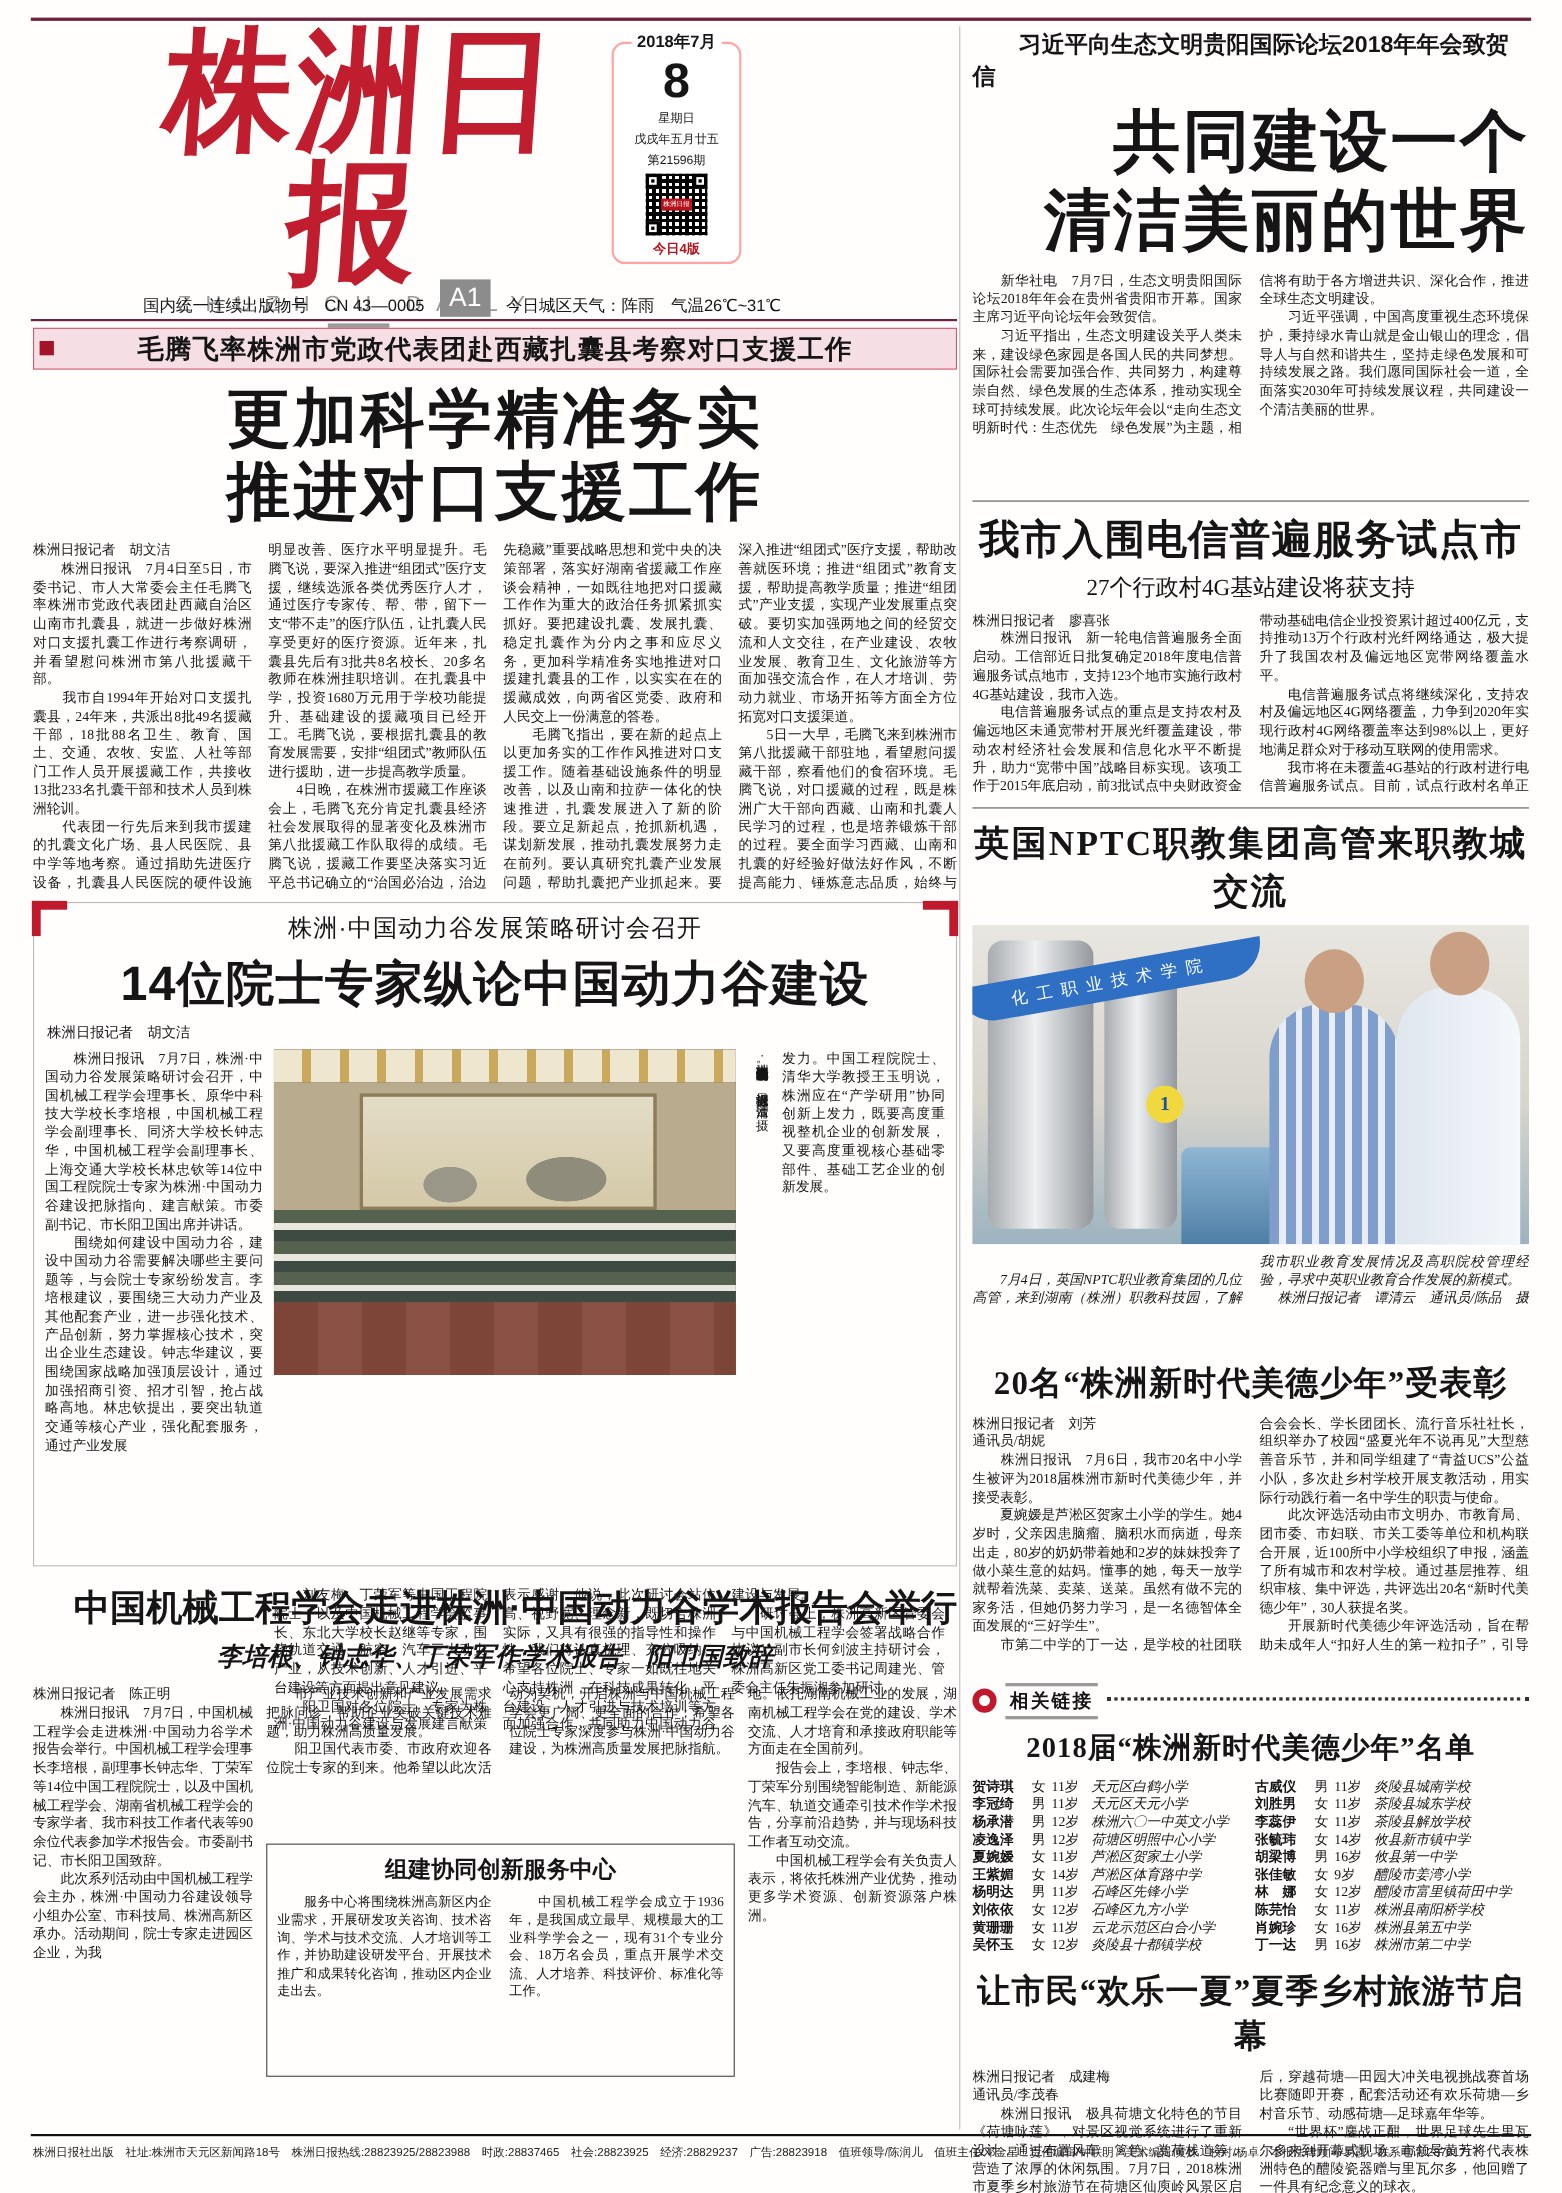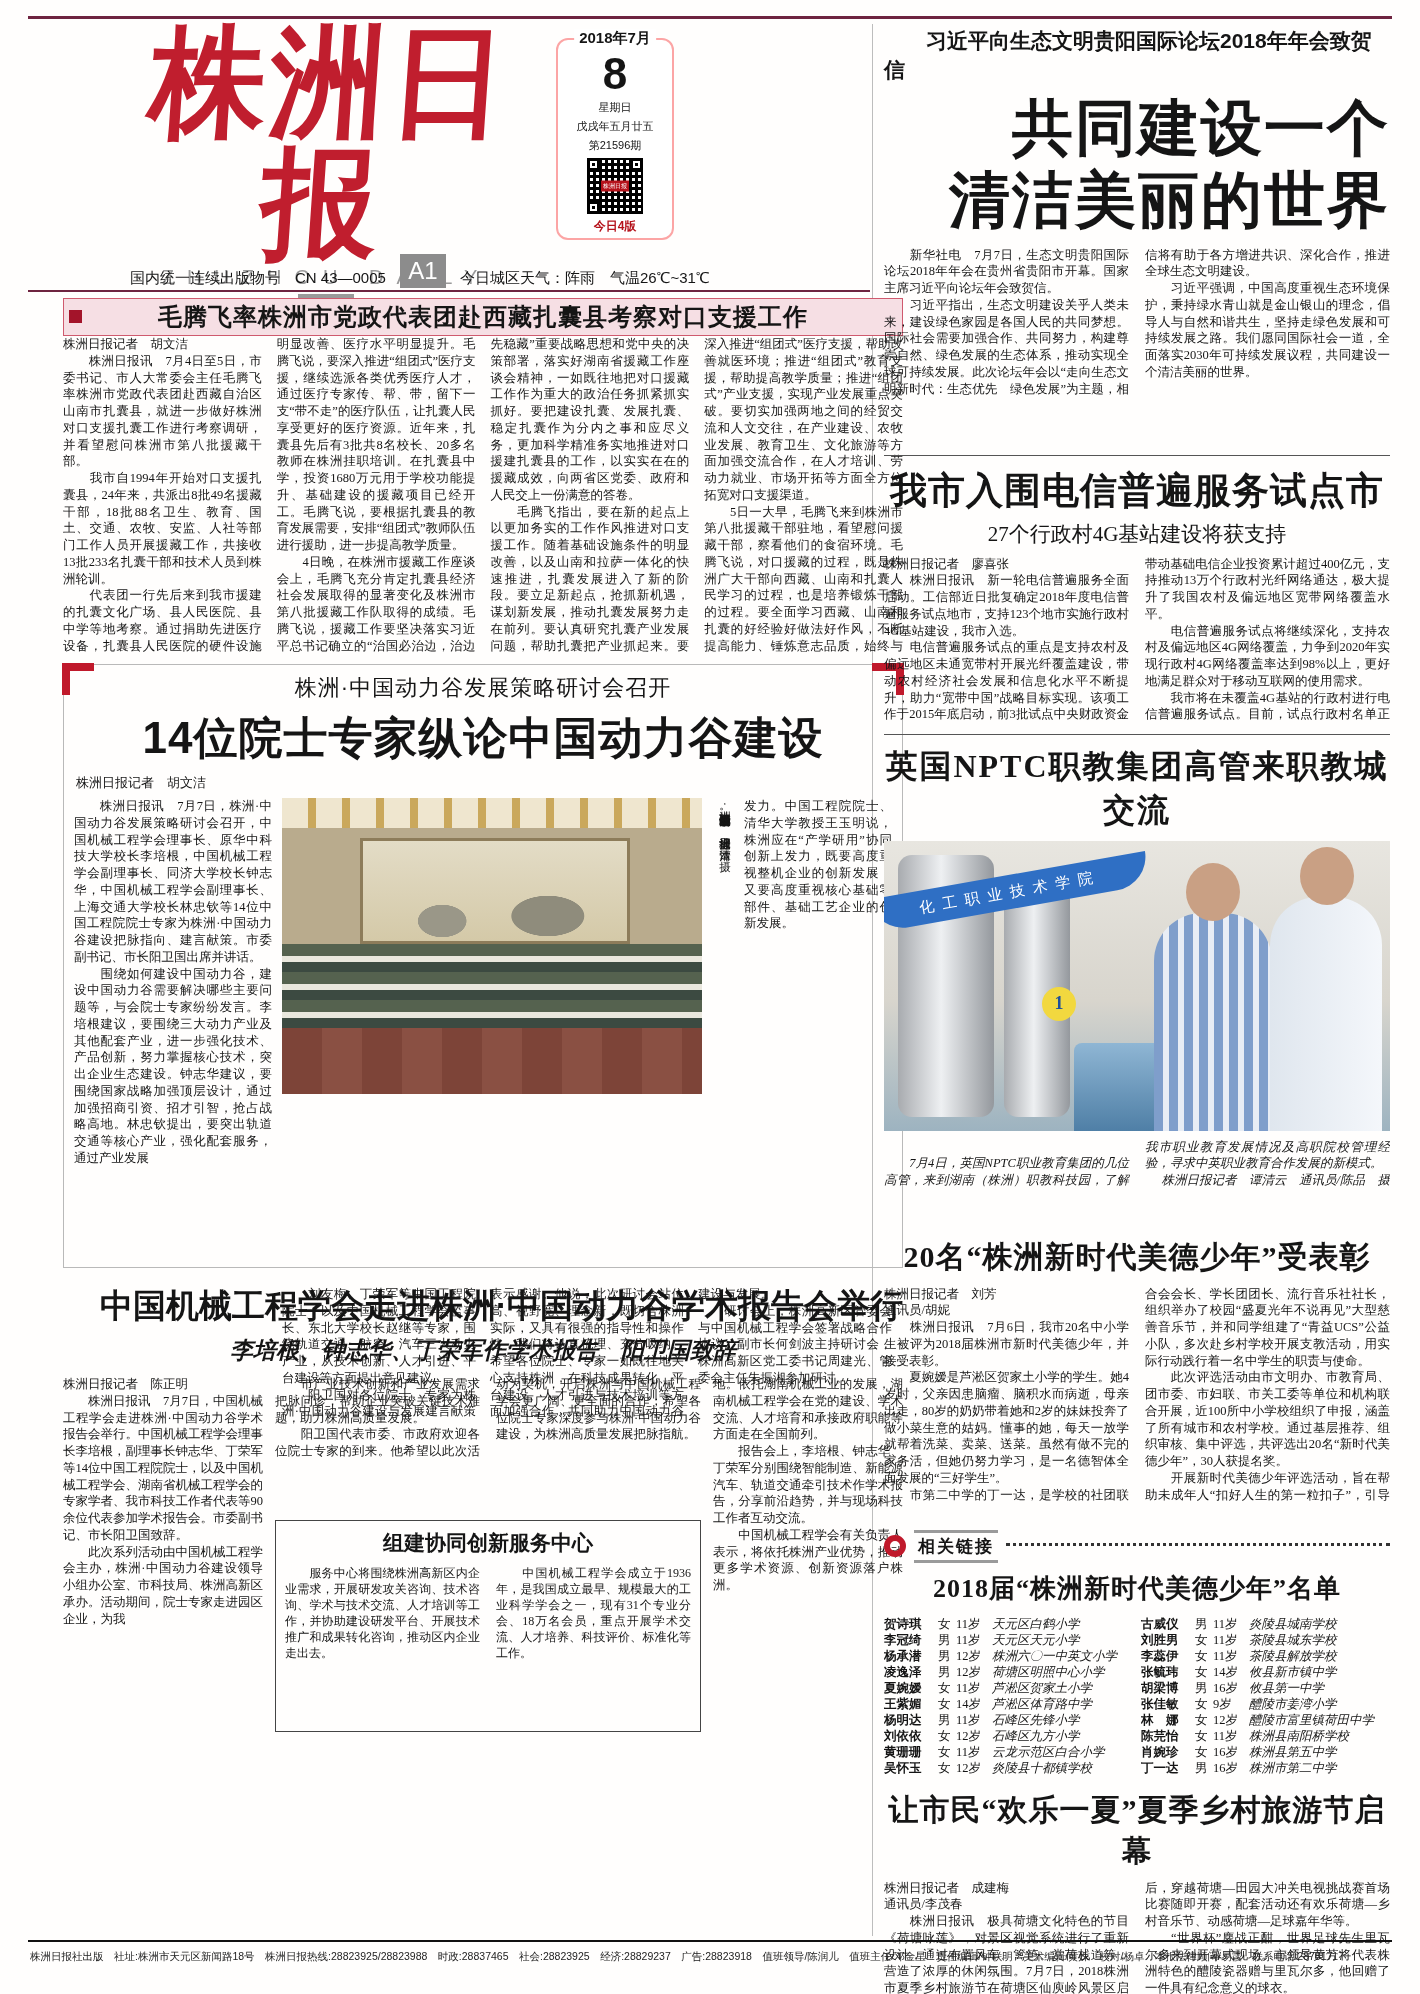--- a/index.html
+++ b/index.html
@@ -38,21 +38,21 @@
   .qr .qlabel{position:absolute;left:50%;top:50%;transform:translate(-50%,-50%);background:#b5121b;color:#fff;
       font-size:6px;padding:1px 2px;white-space:nowrap;}
   .date-ed{font-size:12px;color:#b5121b;margin-top:4px;font-weight:bold;}
 
   .vline{position:absolute;left:872px;top:24px;width:1px;height:1912px;background:#bdbdbd;}
   .foot-rule{position:absolute;left:28px;right:28px;top:1940px;height:2px;background:#111;}
   .footer-text{position:absolute;left:30px;right:30px;top:1950px;font-size:10.5px;white-space:nowrap;overflow:hidden;
                color:#222;}
 
   
-  .left-col{position:absolute;left:30px;top:298px;width:840px;margin-left:33px;}
+  .left-col{position:absolute;left:30px;top:298px;width:840px;}
   .kicker-bar{position:relative;height:36px;background:#f6dfe4;border:1px solid #cf5a6e;display:flex;
               align-items:center;justify-content:center;font-size:24px;font-weight:bold;letter-spacing:1px;}
   .kicker-bar .sq{position:absolute;left:5px;top:11px;width:13px;height:13px;background:#a3142a;}
   .main-h{font-size:58px;font-weight:900;text-align:center;line-height:1.14;letter-spacing:3px;margin:12px 0 12px;}
   .main-body{height:322px;}
 
   .dlg-box{position:relative;border:1px solid #b9b9b9;margin-top:6px;padding:8px 10px 10px;height:604px;box-sizing:border-box;}
   .cnr{position:absolute;width:24px;height:24px;}
   .cnr.tl{left:-2px;top:-2px;border-left:8px solid #c0192b;border-top:8px solid #c0192b;}
   .cnr.tr{right:-2px;top:-2px;border-right:8px solid #c0192b;border-top:8px solid #c0192b;}
@@ -166,20 +166,22 @@
     </div>
     <div class="date-ed">今日4版</div>
   </div>
 
   <div class="left-col">
 
     <div class="kicker-bar heiti">
       <span class="sq"></span>
       <span>毛腾飞率株洲市党政代表团赴西藏扎囊县考察对口支援工作</span>
     </div>
+    <div class="main-h heiti body-text" style="white-space:pre-line;text-align:center;overflow:visible;">更加科学精准务实
+推进对口支援工作</div>
     <div class="main-body body-text cols4">株洲日报记者　胡文洁
 　　株洲日报讯　7月4日至5日，市委书记、市人大常委会主任毛腾飞率株洲市党政代表团赴西藏自治区山南市扎囊县，就进一步做好株洲对口支援扎囊工作进行考察调研，并看望慰问株洲市第八批援藏干部。
 　　我市自1994年开始对口支援扎囊县，24年来，共派出8批49名援藏干部，18批88名卫生、教育、国土、交通、农牧、安监、人社等部门工作人员开展援藏工作，共接收13批233名扎囊干部和技术人员到株洲轮训。
 　　代表团一行先后来到我市援建的扎囊文化广场、县人民医院、县中学等地考察。通过捐助先进医疗设备，扎囊县人民医院的硬件设施明显改善、医疗水平明显提升。毛腾飞说，要深入推进“组团式”医疗支援，继续选派各类优秀医疗人才，通过医疗专家传、帮、带，留下一支“带不走”的医疗队伍，让扎囊人民享受更好的医疗资源。近年来，扎囊县先后有3批共8名校长、20多名教师在株洲挂职培训。在扎囊县中学，投资1680万元用于学校功能提升、基础建设的援藏项目已经开工。毛腾飞说，要根据扎囊县的教育发展需要，安排“组团式”教师队伍进行援助，进一步提高教学质量。
 　　4日晚，在株洲市援藏工作座谈会上，毛腾飞充分肯定扎囊县经济社会发展取得的显著变化及株洲市第八批援藏工作队取得的成绩。毛腾飞说，援藏工作要坚决落实习近平总书记确立的“治国必治边，治边先稳藏”重要战略思想和党中央的决策部署，落实好湖南省援藏工作座谈会精神，一如既往地把对口援藏工作作为重大的政治任务抓紧抓实抓好。要把建设扎囊、发展扎囊、稳定扎囊作为分内之事和应尽义务，更加科学精准务实地推进对口援建扎囊县的工作，以实实在在的援藏成效，向两省区党委、政府和人民交上一份满意的答卷。
 　　毛腾飞指出，要在新的起点上以更加务实的工作作风推进对口支援工作。随着基础设施条件的明显改善，以及山南和拉萨一体化的快速推进，扎囊发展进入了新的阶段。要立足新起点，抢抓新机遇，谋划新发展，推动扎囊发展努力走在前列。要认真研究扎囊产业发展问题，帮助扎囊把产业抓起来。要深入推进“组团式”医疗支援，帮助改善就医环境；推进“组团式”教育支援，帮助提高教学质量；推进“组团式”产业支援，实现产业发展重点突破。要切实加强两地之间的经贸交流和人文交往，在产业建设、农牧业发展、教育卫生、文化旅游等方面加强交流合作，在人才培训、劳动力就业、市场开拓等方面全方位拓宽对口支援渠道。
 　　5日一大早，毛腾飞来到株洲市第八批援藏干部驻地，看望慰问援藏干部，察看他们的食宿环境。毛腾飞说，对口援藏的过程，既是株洲广大干部向西藏、山南和扎囊人民学习的过程，也是培养锻炼干部的过程。要全面学习西藏、山南和扎囊的好经验好做法好作风，不断提高能力、锤炼意志品质，始终与扎囊人民战斗在一起、奋斗在一起、胜利在一起。市委将一如既往地在政治上、工作上、生活上关心大家，为大家开展工作创造良好的环境。
 　　西藏山南市委常委、组织部部长张定成，株洲市领导毛朝晖、谭可敏参加考察。</div>
 
     <div class="dlg-box">

